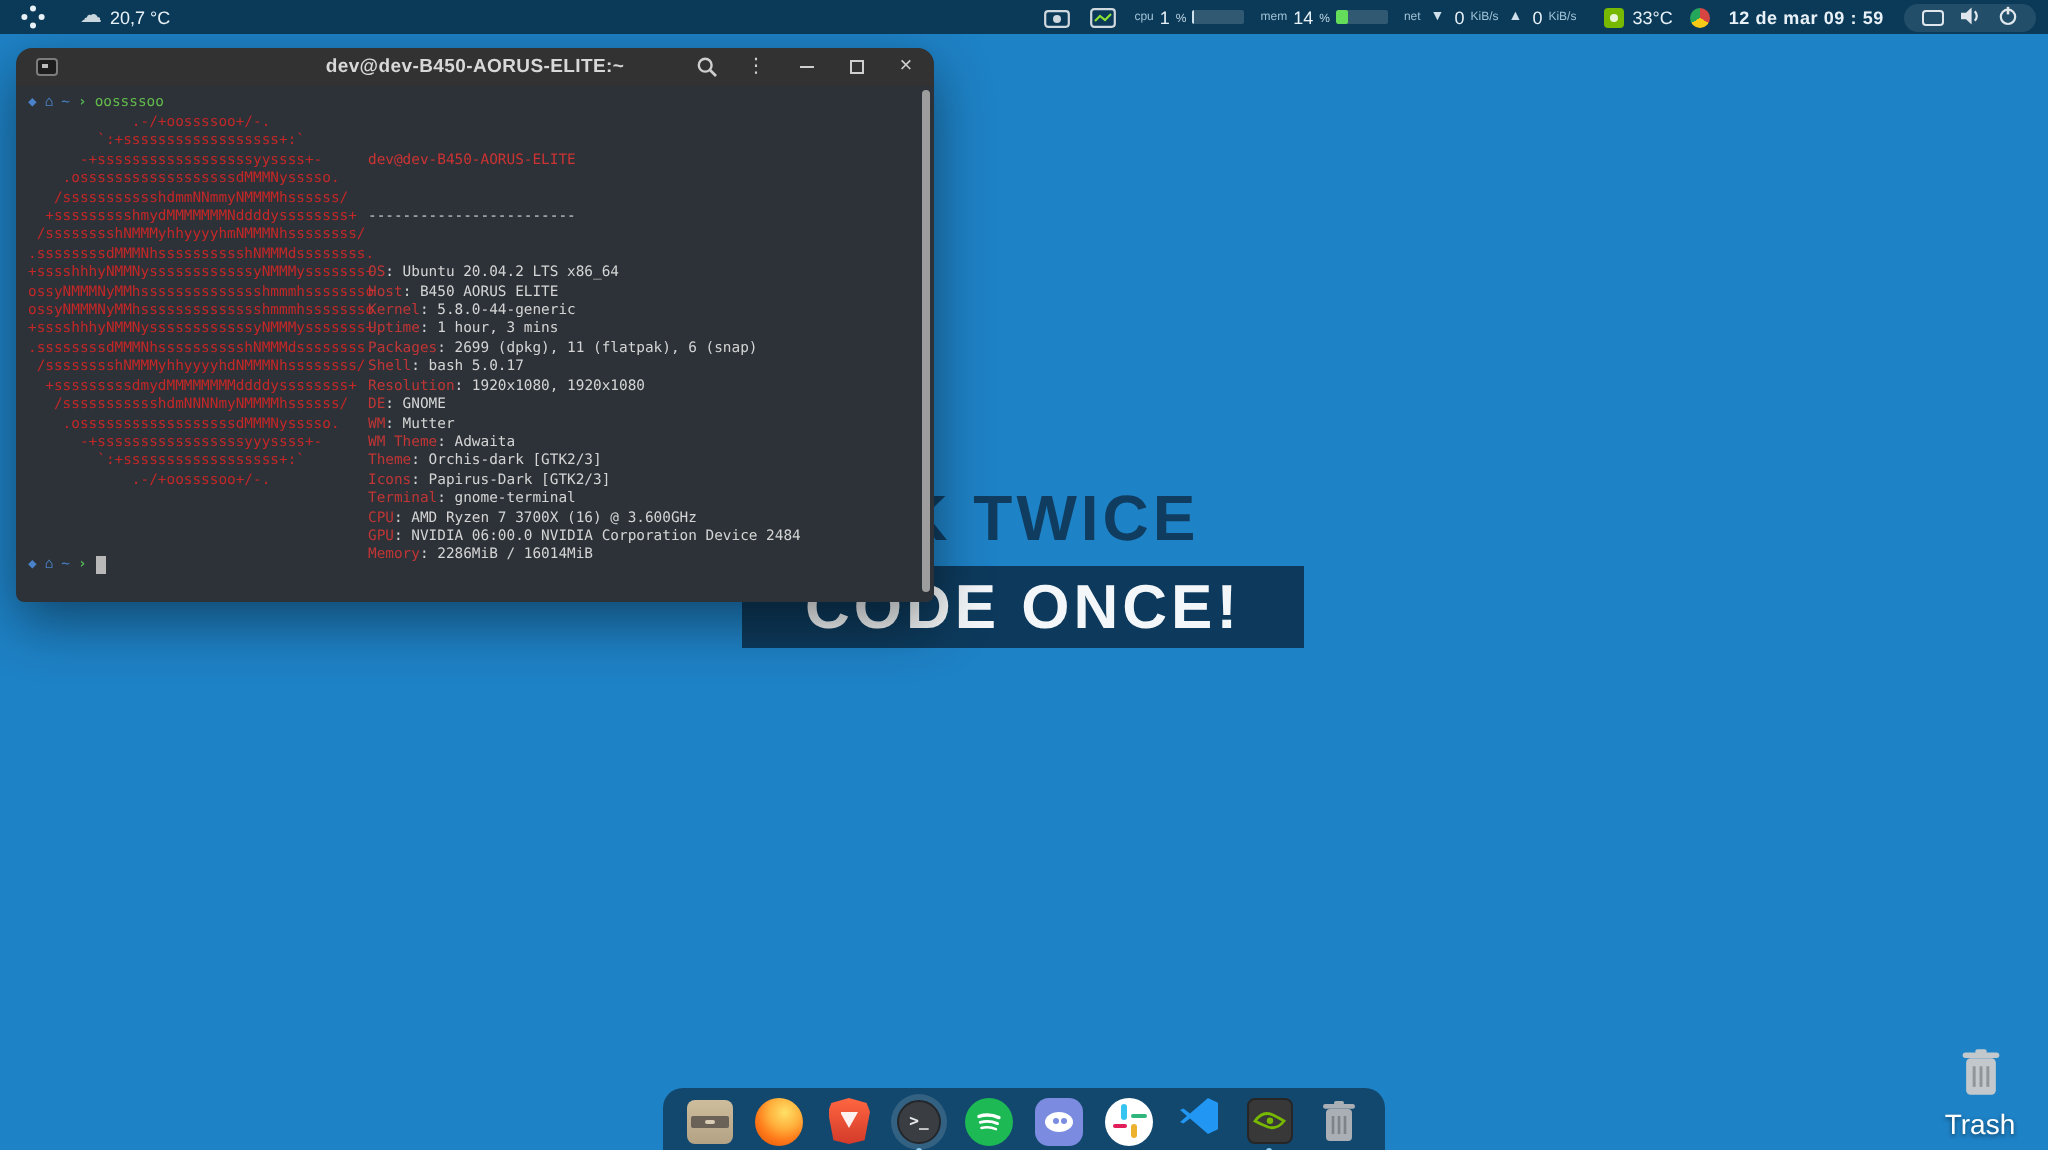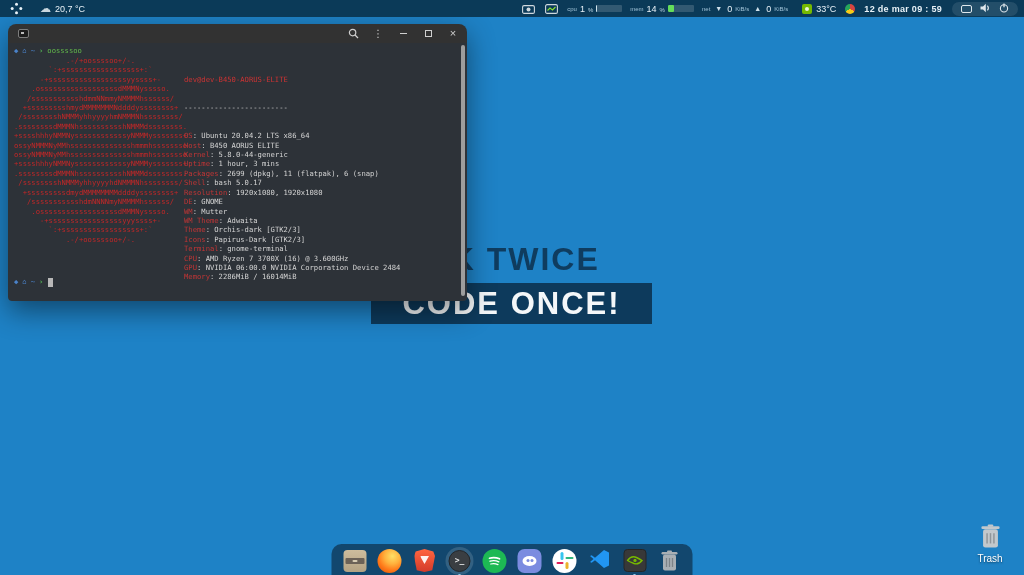--- a/index.html
+++ b/index.html
@@ -104,21 +104,21 @@
   .sl-2 { left:13px; top:8px; width:7.5px; height:2.8px; background:#2eb67d; }
   .sl-3 { left:13.2px; top:13px; width:2.8px; height:7.5px; background:#ecb22e; }
   .sl-4 { left:3.5px; top:13.2px; width:7.5px; height:2.8px; background:#e01e5a; }
   .ic-nvidia { width:23px; height:23px; border-radius:4px; background:#383838; border:1px solid #262626;
                display:flex; align-items:center; justify-content:center; }
   .ic-trashdock { display:flex; align-items:center; justify-content:center; }
 
   
   .desk-trash { position:absolute; right:12px; top:524px; width:44px; display:flex; flex-direction:column;
                 align-items:center; z-index:2; cursor:pointer; }
-  .desk-trash-label { margin-top:1px; font-size:10px; color:#ffffff; text-shadow:0 1px 2px rgba(0,0,0,0.5); }
+  .desk-trash-label { margin-top:1px; font-size:14px; color:#ffffff; text-shadow:0 1px 2px rgba(0,0,0,0.5); }
 </style>
 </head>
 <body>
 
 <div class="screen">
 
   <div class="wp-line1">THINK TWICE</div>
   <div class="wp-line2-box">
     <span class="wp-line2">CODE ONCE!</span>
   </div>
@@ -197,20 +197,21 @@
           <circle cx="5" cy="5.4" r="3.6" fill="none" stroke="#dfe7ec" stroke-width="1.1"></circle>
           <line x1="5" y1="0.4" x2="5" y2="4.2" stroke="#dfe7ec" stroke-width="1.3"></line>
         </svg>
       </span>
     </div>
   </div>
 
   <div class="term-win">
     <div class="titlebar">
       <span class="tb-appicon"></span>
+      <span class="tb-title">dev@dev-B450-AORUS-ELITE:~</span>
       <span class="tb-controls">
         <span class="tb-btn">
           <svg width="11" height="11" viewBox="0 0 11 11">
             <circle cx="4.6" cy="4.6" r="3.2" fill="none" stroke="#cfcfcf" stroke-width="1.2"></circle>
             <line x1="7" y1="7" x2="10" y2="10" stroke="#cfcfcf" stroke-width="1.3"></line>
           </svg>
         </span>
         <span class="tb-btn kebab">⋮</span>
         <span class="tb-btn">
             <span class="min-glyph"></span>

